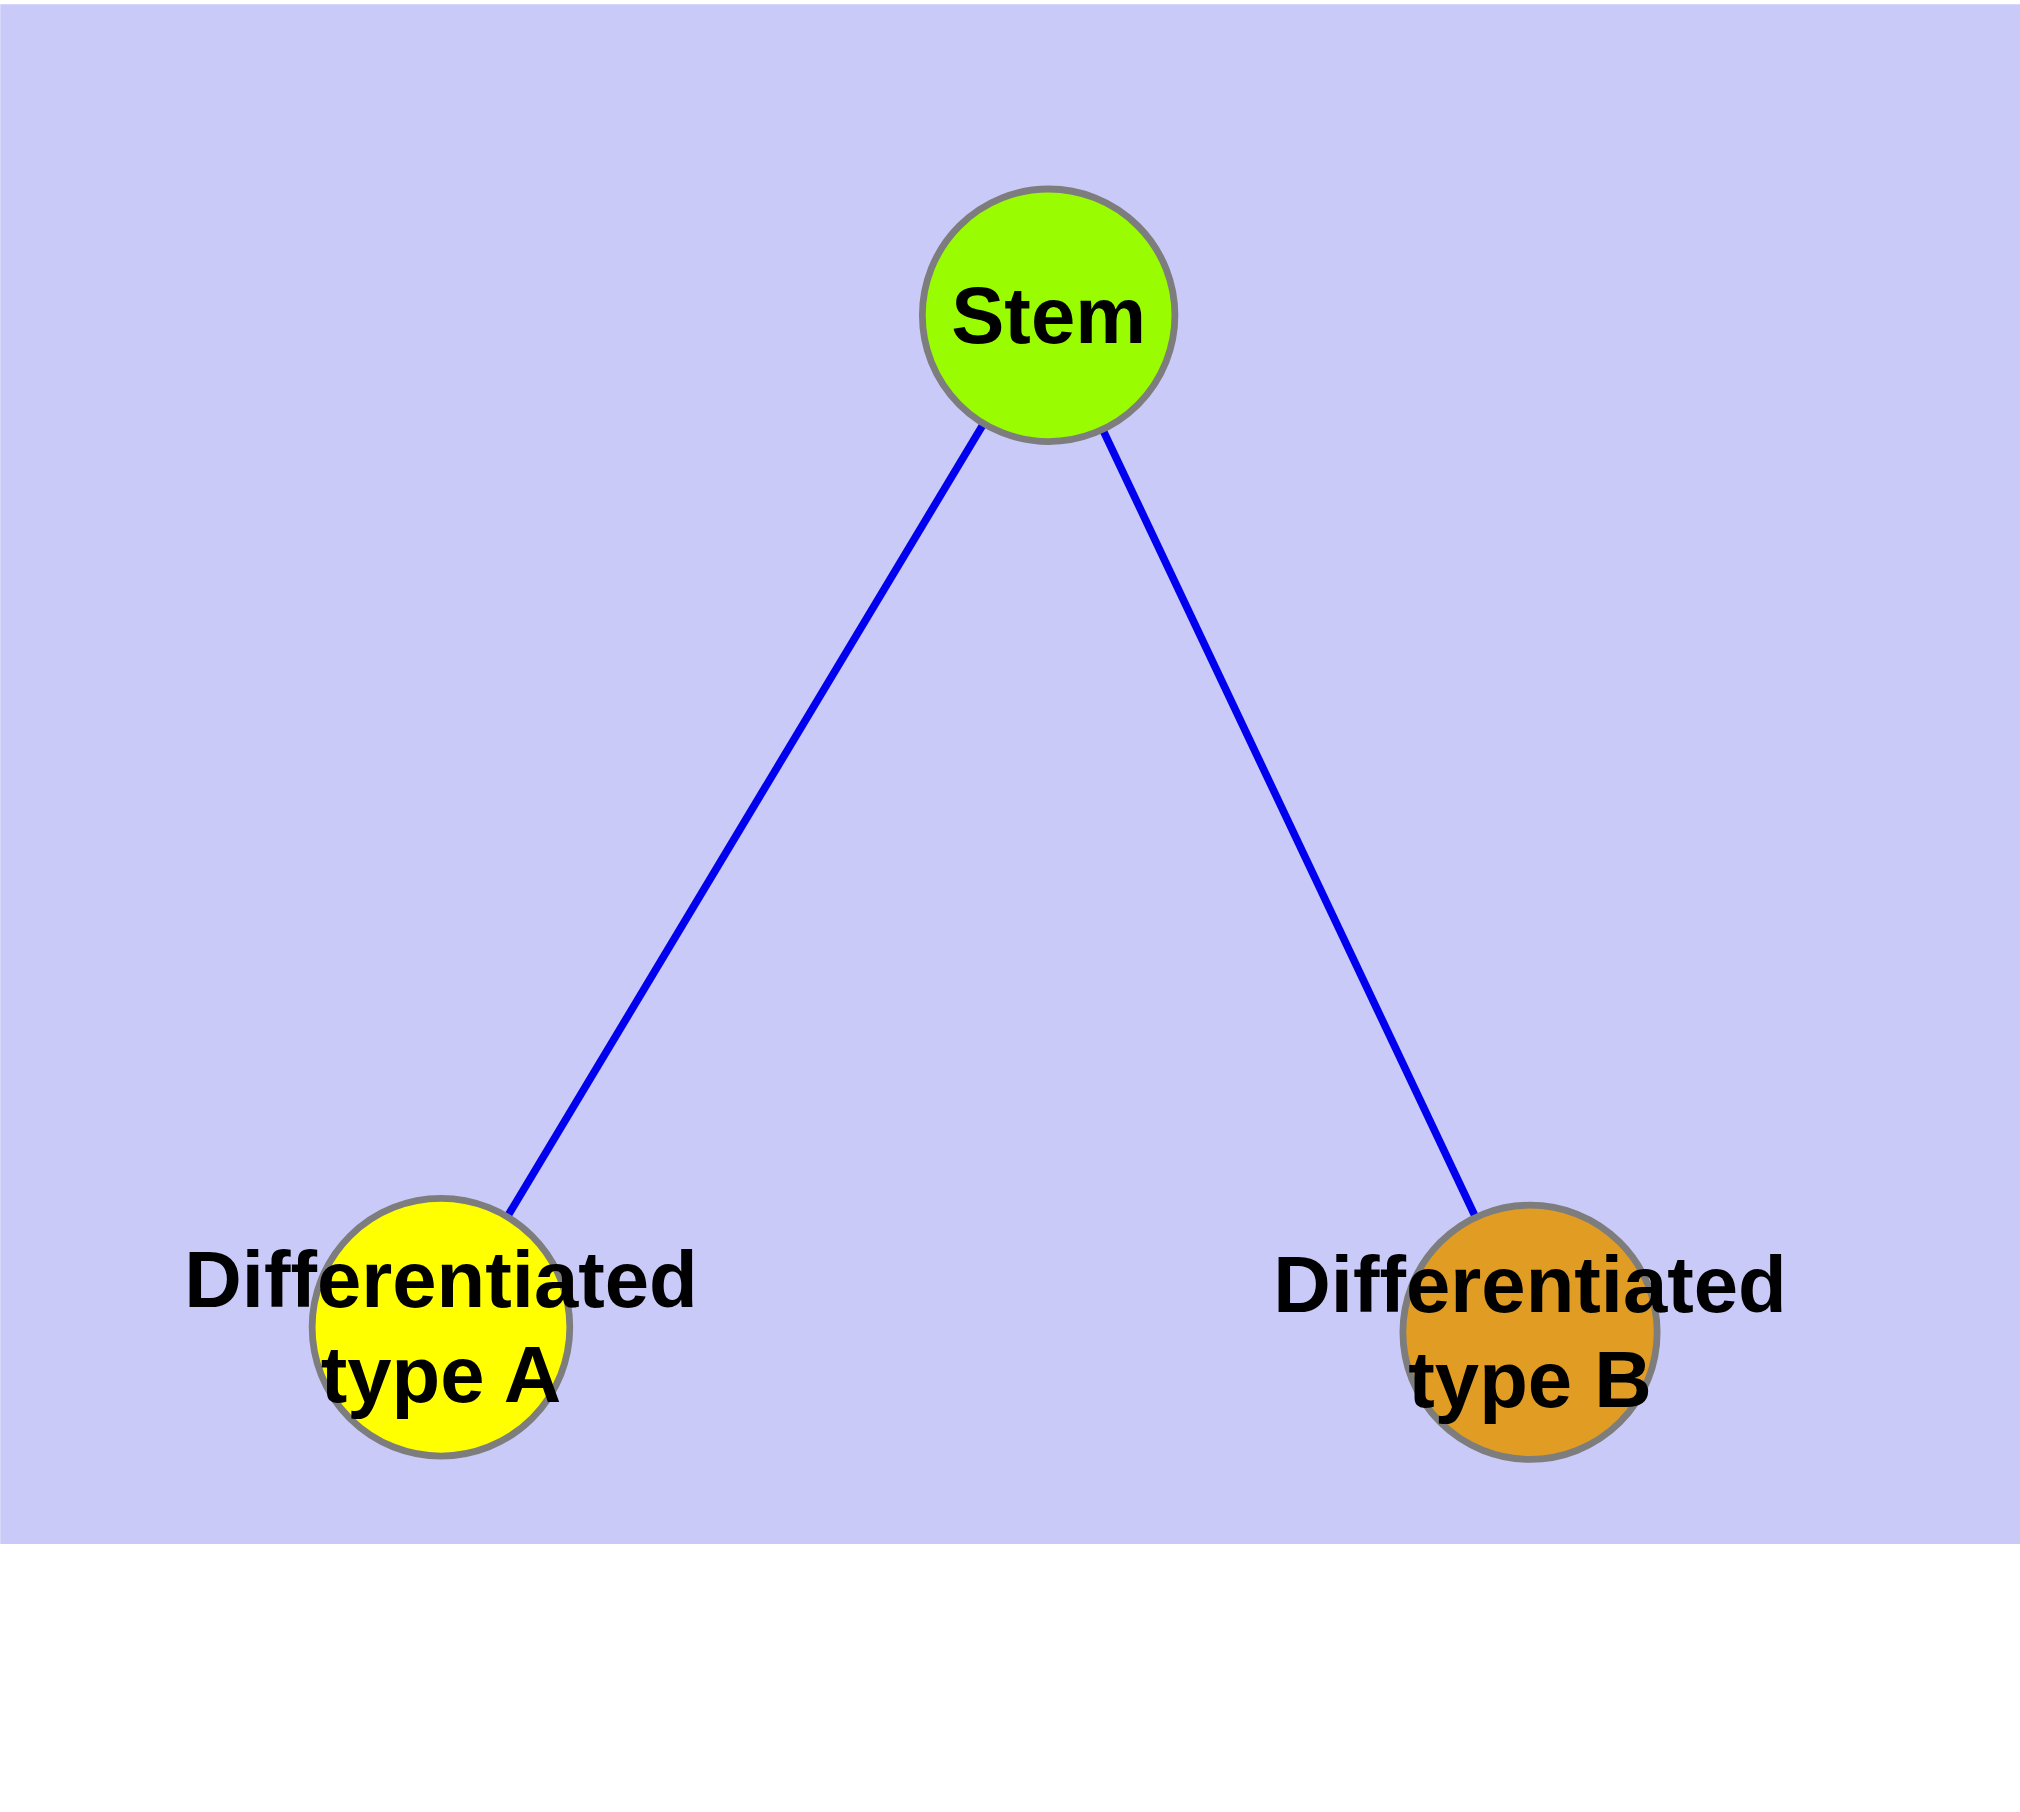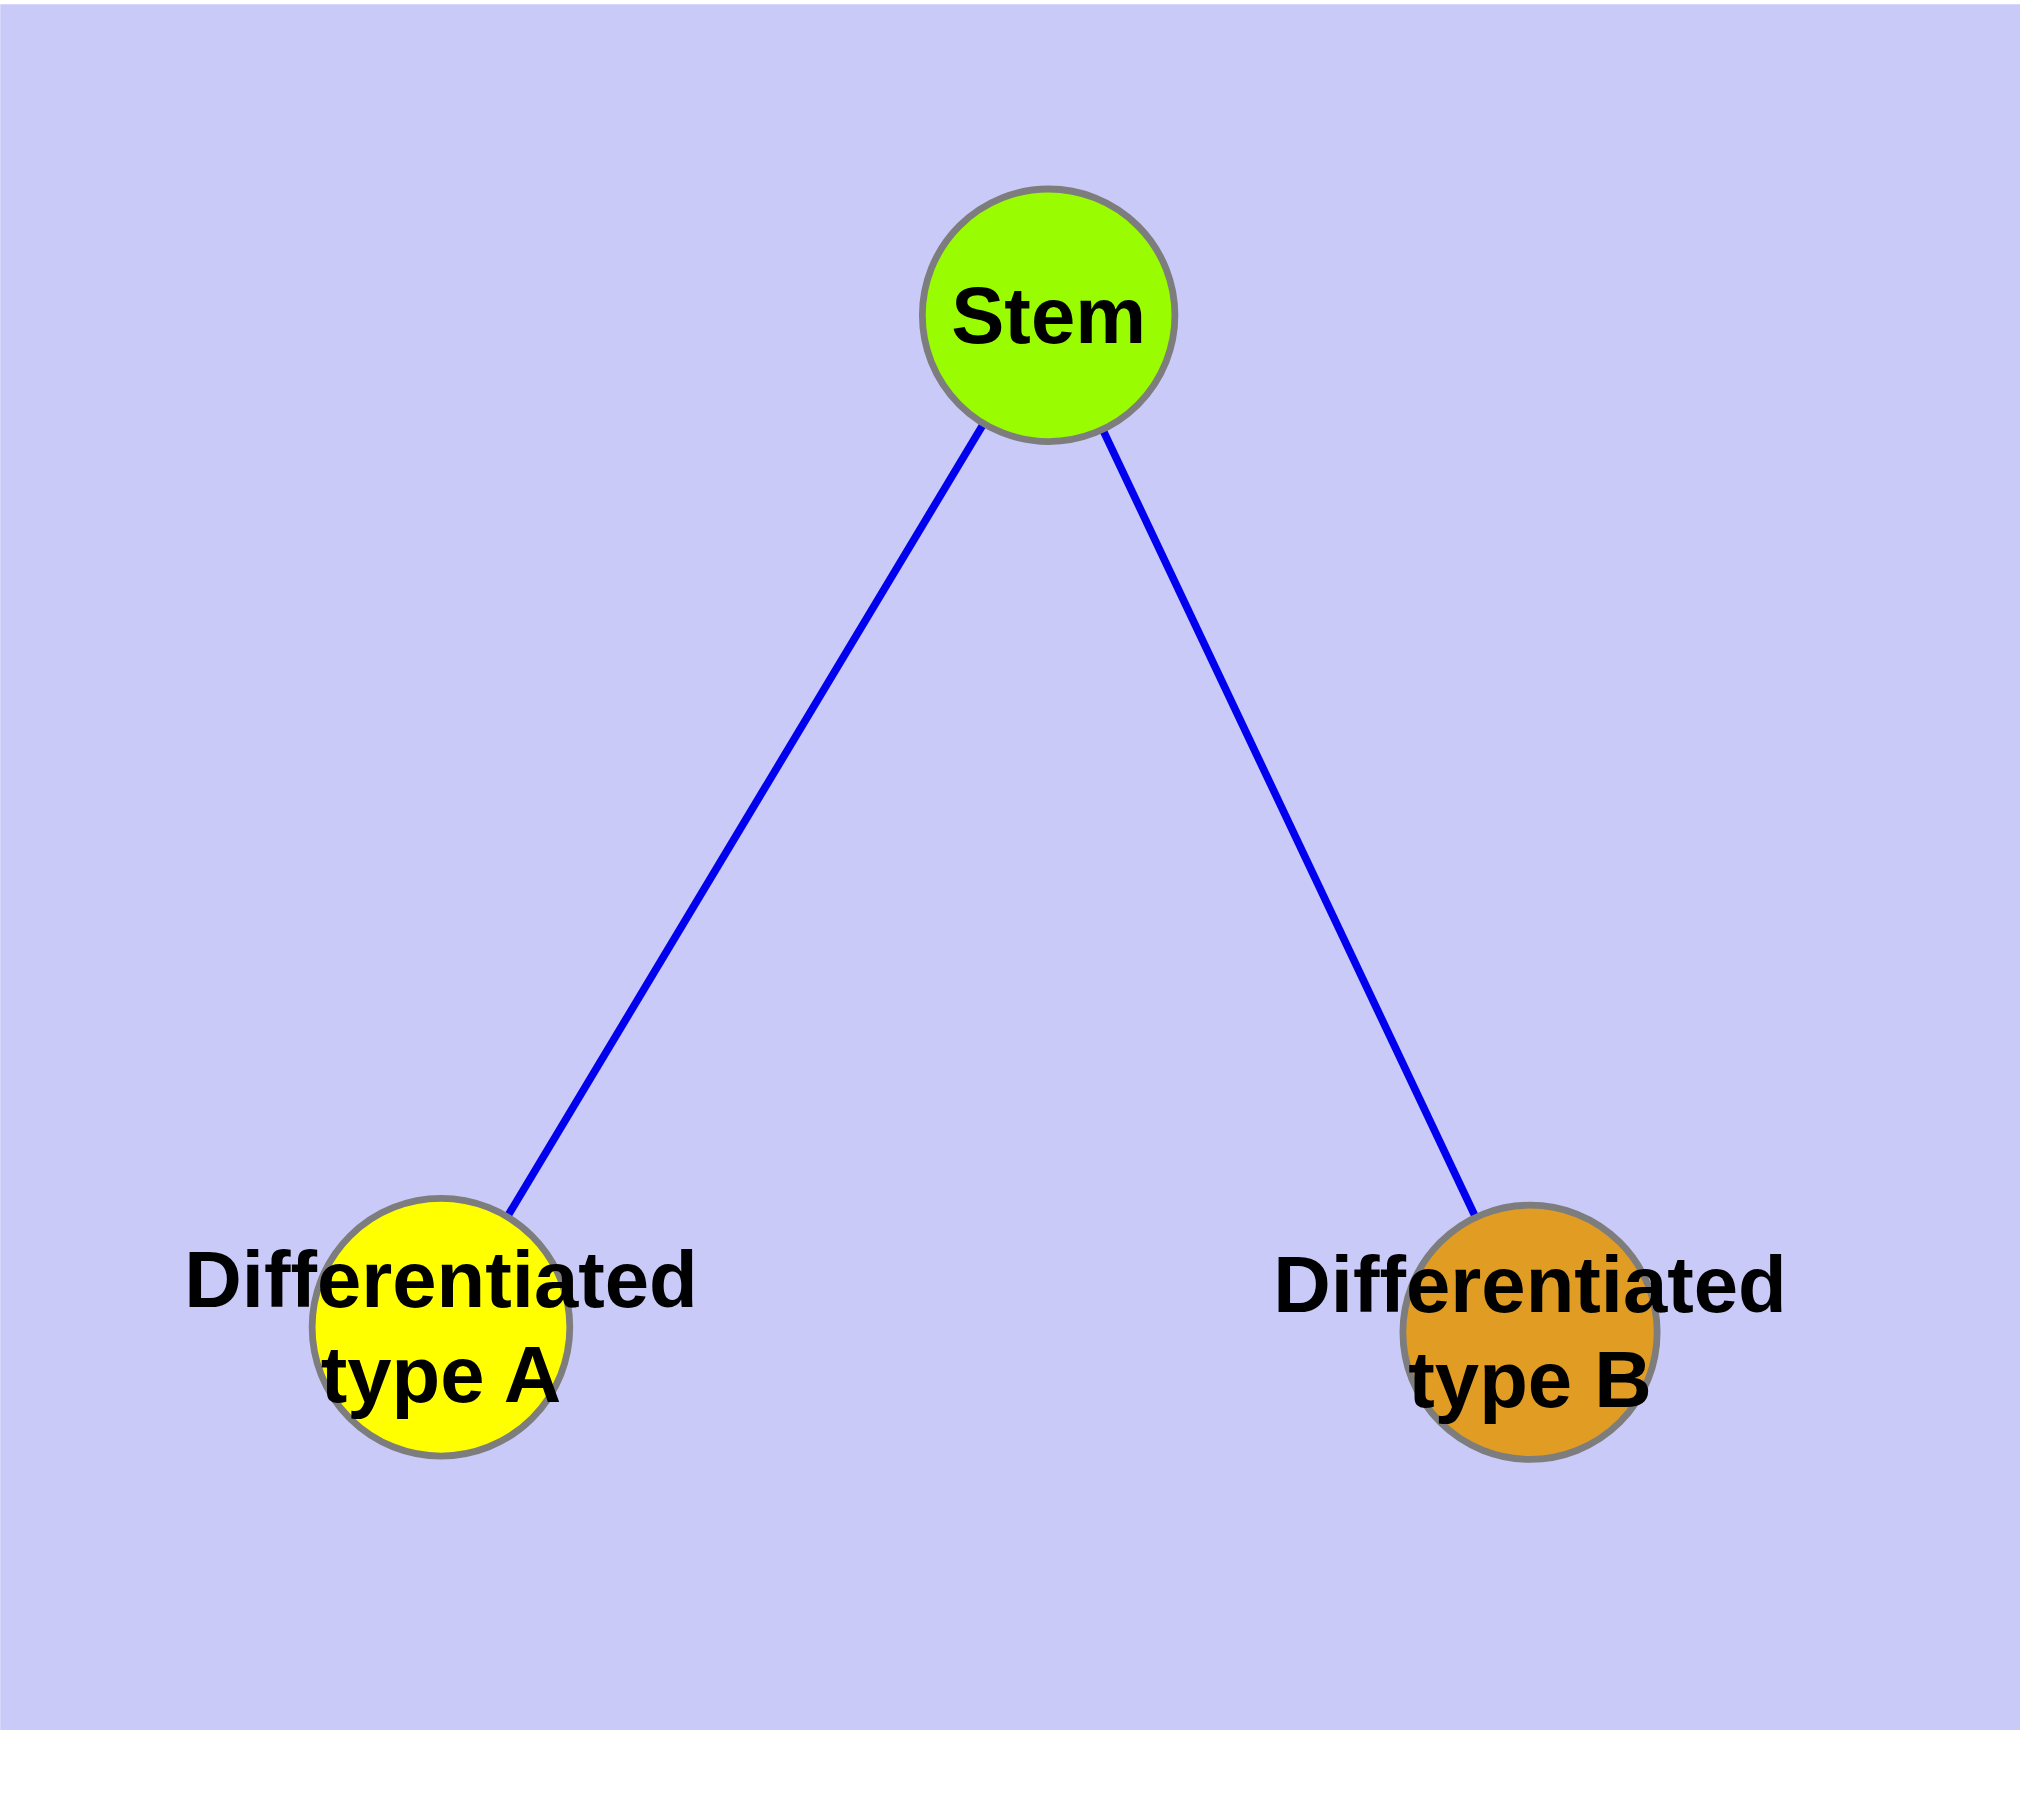--- a/index.html
+++ b/index.html
@@ -3,21 +3,21 @@
 <meta charset="utf-8">
 <style>
   html, body {
     margin: 0;
     padding: 0;
     background: #ffffff;
   }
   .canvas {
     position: relative;
     width: 2021px;
-    height: 1730px;
+    height: 1544px;
     background: #ffffff;
     overflow: hidden;
     font-family: "Liberation Sans", sans-serif;
   }
   svg.graph {
     display: block;
     width: 2021px;
     height: 1812px;
   }
   .node-label {

